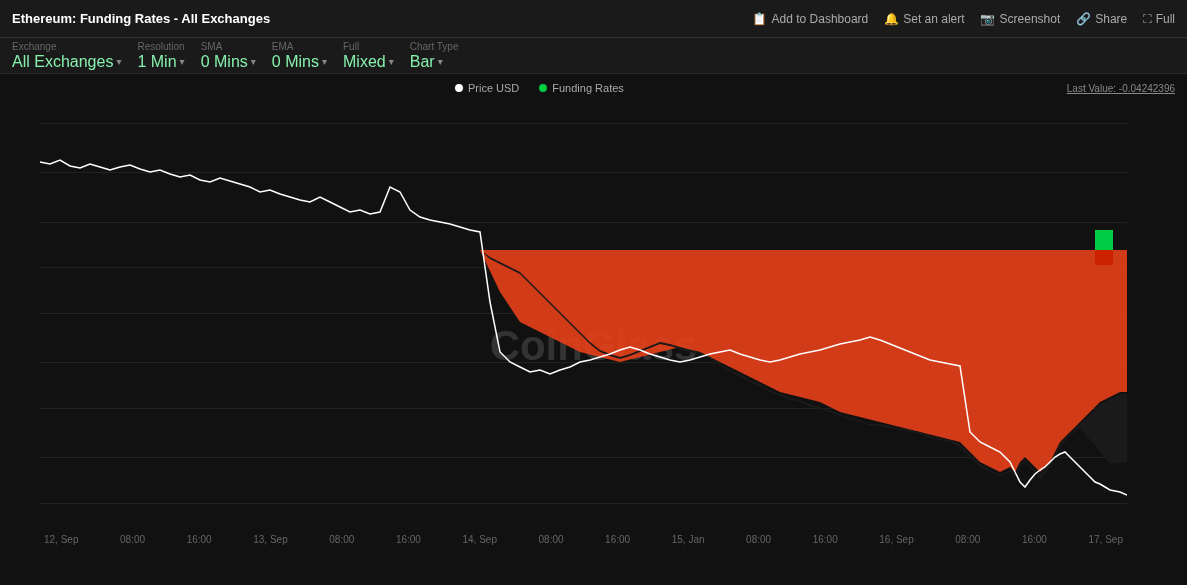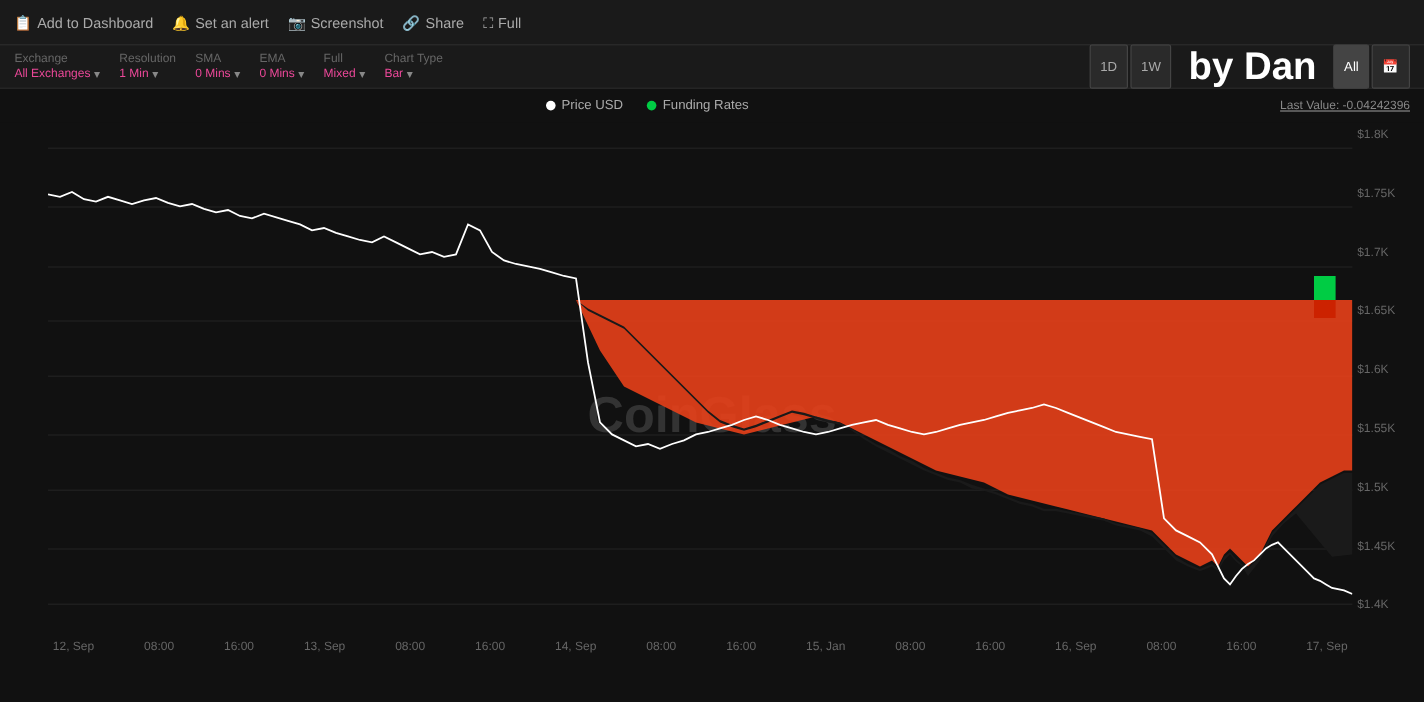--- a/index.html
+++ b/index.html
@@ -53,22 +53,22 @@
       flex-direction: column;
       gap: 1px;
     }
     .toolbar-label {
       color: #666;
       font-size: 10px;
     }
     .toolbar-select {
       background: transparent;
       border: none;
-      color: #ec4899;
-      font-size: 10px;
+      color: #86efac;
+      font-size: 16px;
       cursor: pointer;
       display: flex;
       align-items: center;
       gap: 3px;
     }
     .toolbar-select::after {
       content: '▾';
       color: #888;
       font-size: 10px;
     }
@@ -198,20 +198,21 @@
       font-size: 42px;
       font-weight: bold;
       pointer-events: none;
       white-space: nowrap;
     }
   </style>
 </head>
 <body>
 
 <div class="header">
+  <span class="header-title">Ethereum: Funding Rates - All Exchanges</span>
   <div class="header-actions">
     <div class="header-action">
       <span>📋</span>
       <span>Add to Dashboard</span>
     </div>
     <div class="header-action">
       <span>🔔</span>
       <span>Set an alert</span>
     </div>
     <div class="header-action">
@@ -248,27 +249,20 @@
   </div>
   <div class="toolbar-group">
     <span class="toolbar-label">Full</span>
     <span class="toolbar-select">Mixed</span>
   </div>
   <div class="toolbar-group">
     <span class="toolbar-label">Chart Type</span>
     <span class="toolbar-select">Bar</span>
   </div>
 
-  <div class="time-buttons">
-    <button class="time-btn">1D</button>
-    <button class="time-btn">1W</button>
-    <div class="by-dan">by Dan</div>
-    <button class="time-btn active">All</button>
-    <button class="time-btn">📅</button>
-  </div>
 </div>
 
 <div class="legend-bar">
   <div class="legend-items">
     <div class="legend-item">
       <div class="legend-dot" style="background:#ffffff;"></div>
       <span>Price USD</span>
     </div>
     <div class="legend-item">
       <div class="legend-dot" style="background:#00cc44;"></div>
@@ -391,31 +385,20 @@
         900,260 910,262 920,264 930,330 940,340 950,345
         960,350 970,360 975,370 980,380 985,385
         990,378 995,372 1000,368
         1005,365 1010,360 1015,355 1020,352 1025,350
         1030,355 1035,360 1040,365 1045,370 1050,375 1055,380
         1060,382 1065,385 1070,388 1080,390 1087,393
       "></polyline>
   </svg>
 
 
-  <div class="y-axis-right">
-    <span class="y-label">$1.8K</span>
-    <span class="y-label">$1.75K</span>
-    <span class="y-label">$1.7K</span>
-    <span class="y-label">$1.65K</span>
-    <span class="y-label">$1.6K</span>
-    <span class="y-label">$1.55K</span>
-    <span class="y-label">$1.5K</span>
-    <span class="y-label">$1.45K</span>
-    <span class="y-label">$1.4K</span>
-  </div>
 
   <div class="x-axis">
     <span class="x-label">12, Sep</span>
     <span class="x-label">08:00</span>
     <span class="x-label">16:00</span>
     <span class="x-label">13, Sep</span>
     <span class="x-label">08:00</span>
     <span class="x-label">16:00</span>
     <span class="x-label">14, Sep</span>
     <span class="x-label">08:00</span>

